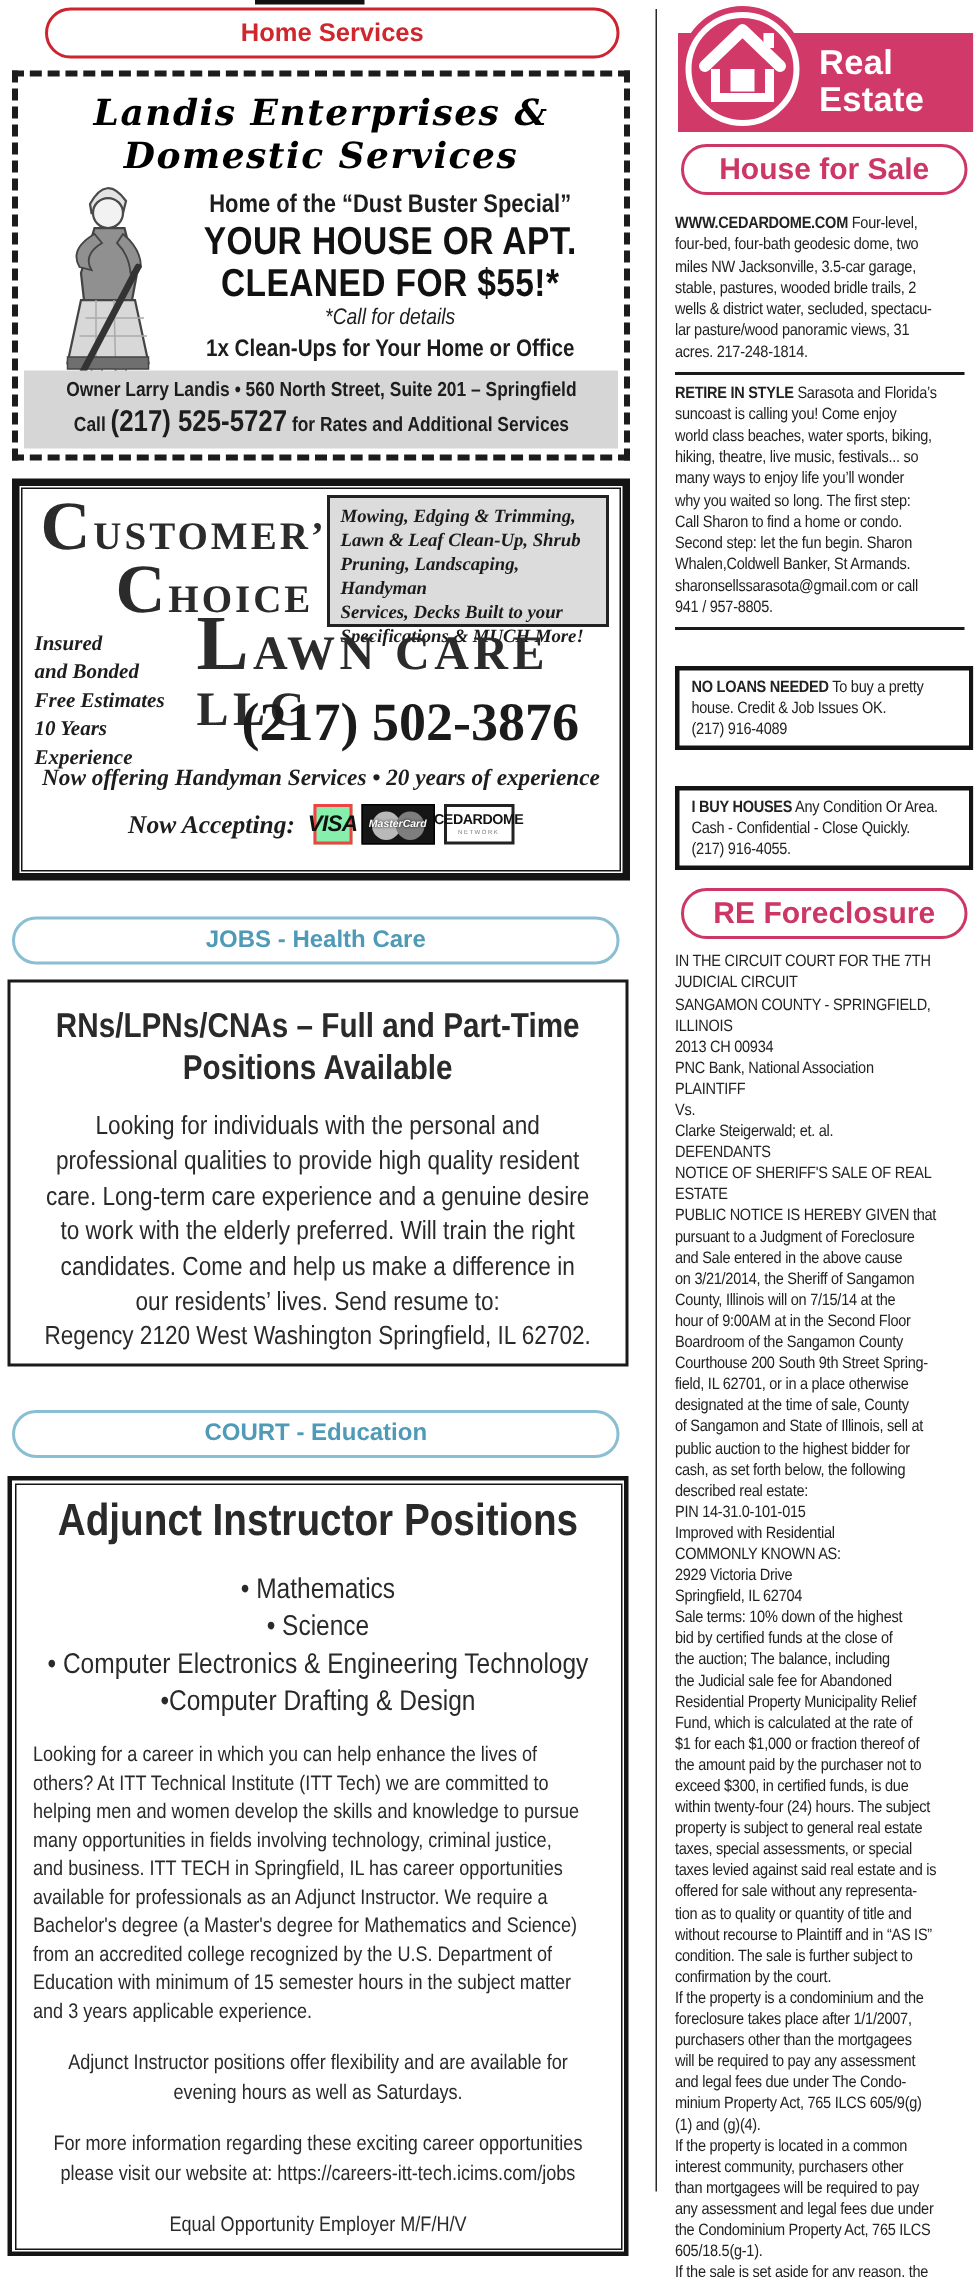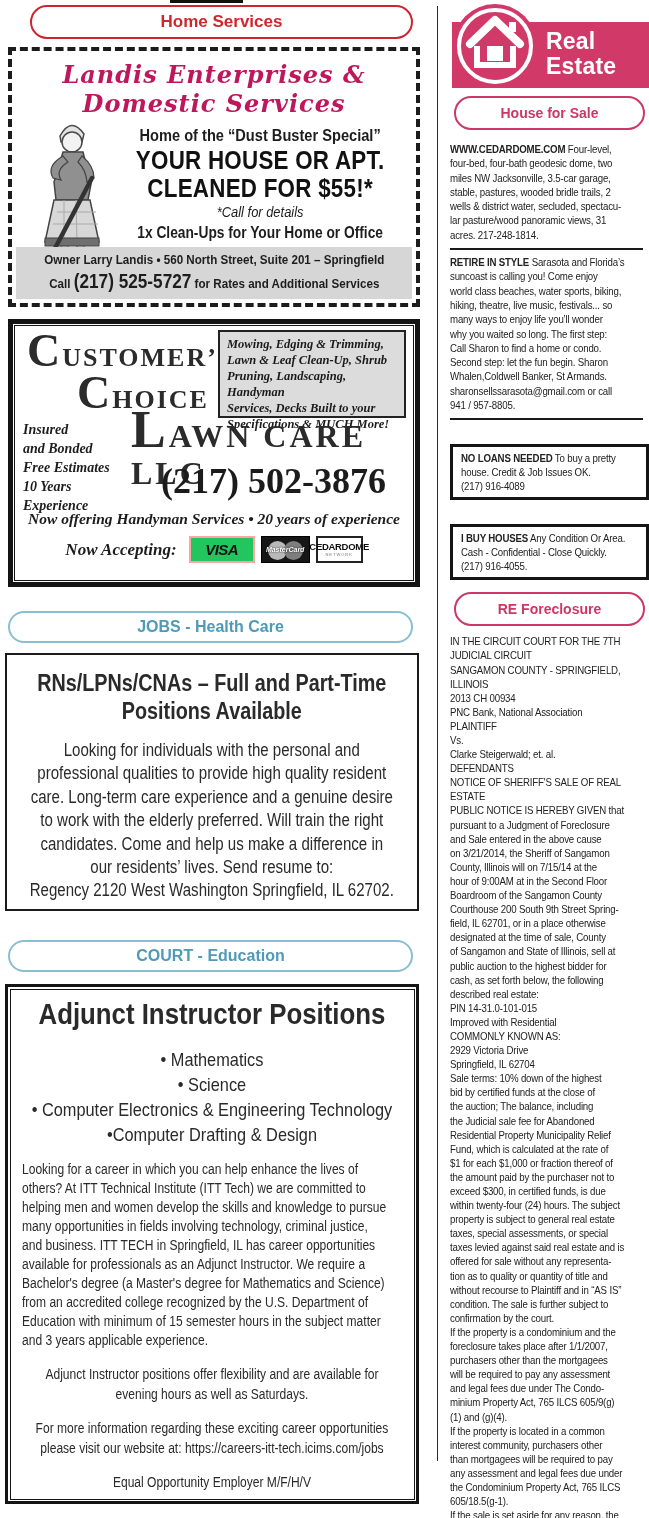--- a/index.html
+++ b/index.html
@@ -33,21 +33,21 @@
   .pill-blue.second { margin-top:29px; }
 
   
   .landis {
     position:relative; margin:8px 15px 0 8px; height:260px;
     border:4px dashed #1c1c1c; background:#fff; overflow:hidden;
   }
   .landis-title {
     margin-top:9px; text-align:center;
     font-family:"DejaVu Serif", serif; font-style:italic; font-weight:bold;
-    font-size:24px; letter-spacing:1px; color:#be185d;
+    font-size:24px; letter-spacing:1px; color:#000000;
   }
   .landis-mid { display:flex; margin-top:2px; }
   .landis-figure { width:100px; flex:0 0 100px; padding-left:12px; }
   .landis-right { flex:1; text-align:center; padding-right:8px; overflow:hidden; }
   .landis-tag { font-weight:bold; font-size:17px; margin-top:6px; }
   .landis-h1 { font-weight:900; font-size:26px; line-height:28px; letter-spacing:.3px; color:#111;
                text-shadow:0 0 2px #fff; }
   .landis-note { font-style:italic; font-size:15px; margin-top:1px; }
   .landis-l1 { font-weight:bold; font-size:16px; line-height:21px; margin-top:2px; }
   .landis-footer {
@@ -83,21 +83,21 @@
     position:absolute; left:10px; top:96px;
     font-style:italic; font-weight:bold; font-size:14px; line-height:19px; white-space:pre-line;
   }
   .cc-phone { position:absolute; left:148px; top:136px; font-weight:bold; font-size:36px; color:#1b1b1b; }
   .cc-offer { position:absolute; left:0; right:0; top:186px; text-align:center;
               font-style:italic; font-weight:bold; font-size:15.5px; }
   .cc-accept { position:absolute; left:0; right:0; top:212px; display:flex; align-items:center; justify-content:center; gap:6px; }
   .cc-accept-label { font-style:italic; font-weight:bold; font-size:17px; margin-right:6px; }
   .card { height:27px; display:flex; align-items:center; justify-content:center;
           font-family:"Liberation Sans", sans-serif; }
-  .card-visa { width:66px; background:#22c55e; border:2px solid #fca5a5;
+  .card-visa { width:26px; background:#86efac; border:2px solid #ef4444;
                font-weight:900; font-style:italic; font-size:15px; letter-spacing:-0.5px; color:#111; }
   .card-mc { width:49px; background:#161616; border:1px solid #000; position:relative; }
   .card-mc .circ { position:absolute; top:4px; width:19px; height:19px; border-radius:50%; }
   .card-mc .circ.l { left:6px; background:#b9b9b9; }
   .card-mc .circ.r { right:6px; background:#7e7e7e; }
   .card-mc .mc-text { position:relative; z-index:2; color:#fff; font-style:italic; font-weight:bold;
                       font-size:7px; text-shadow:0 0 2px #000; }
   .card-disc { width:47px; background:#fff; border:2px solid #222; flex-direction:column; line-height:1; }
   .card-disc .d1 { font-weight:900; font-size:9.5px; letter-spacing:-0.3px; color:#111; }
   .card-disc .d2 { font-size:4px; letter-spacing:1px; color:#777; margin-top:1px; }
@@ -123,21 +123,21 @@
 
   
   .col-right { position:absolute; left:450px; top:0; width:199px; }
   .re-logo { position:relative; height:90px; }
   .re-rect { position:absolute; left:2px; right:0; top:22px; height:66px; background:#d13a68; }
   .re-circle-svg { position:absolute; left:0; top:0; }
   .re-logo-text { position:absolute; left:96px; top:29px; color:#fff; font-weight:900;
                   font-size:23px; line-height:25px; letter-spacing:.2px; }
   .pill-pink {
     margin:6px 4px 0 4px; height:34px; border:2.5px solid #cc3766; border-radius:17px;
-    color:#cc3766; font-weight:bold; font-size:14px;
+    color:#cc3766; font-weight:bold; font-size:20px;
   }
   .np { font-size:11px; line-height:14.3px; color:#222; white-space:pre-line; }
   .np .lead { font-weight:bold; }
   .np-ad1 { margin-top:12px; }
   .np-ad2 { margin-top:5px; }
   .np-rule { border:none; border-top:2.5px solid #1a1a1a; width:193px; margin:6px 0 0 0; }
   .np-box { margin-top:24px; border:3px solid #141414; padding:4px 8px; }
   .np-box .np { line-height:14px; }
   .legal { margin-top:8px; font-size:11px; line-height:14.1px; }
 </style>

